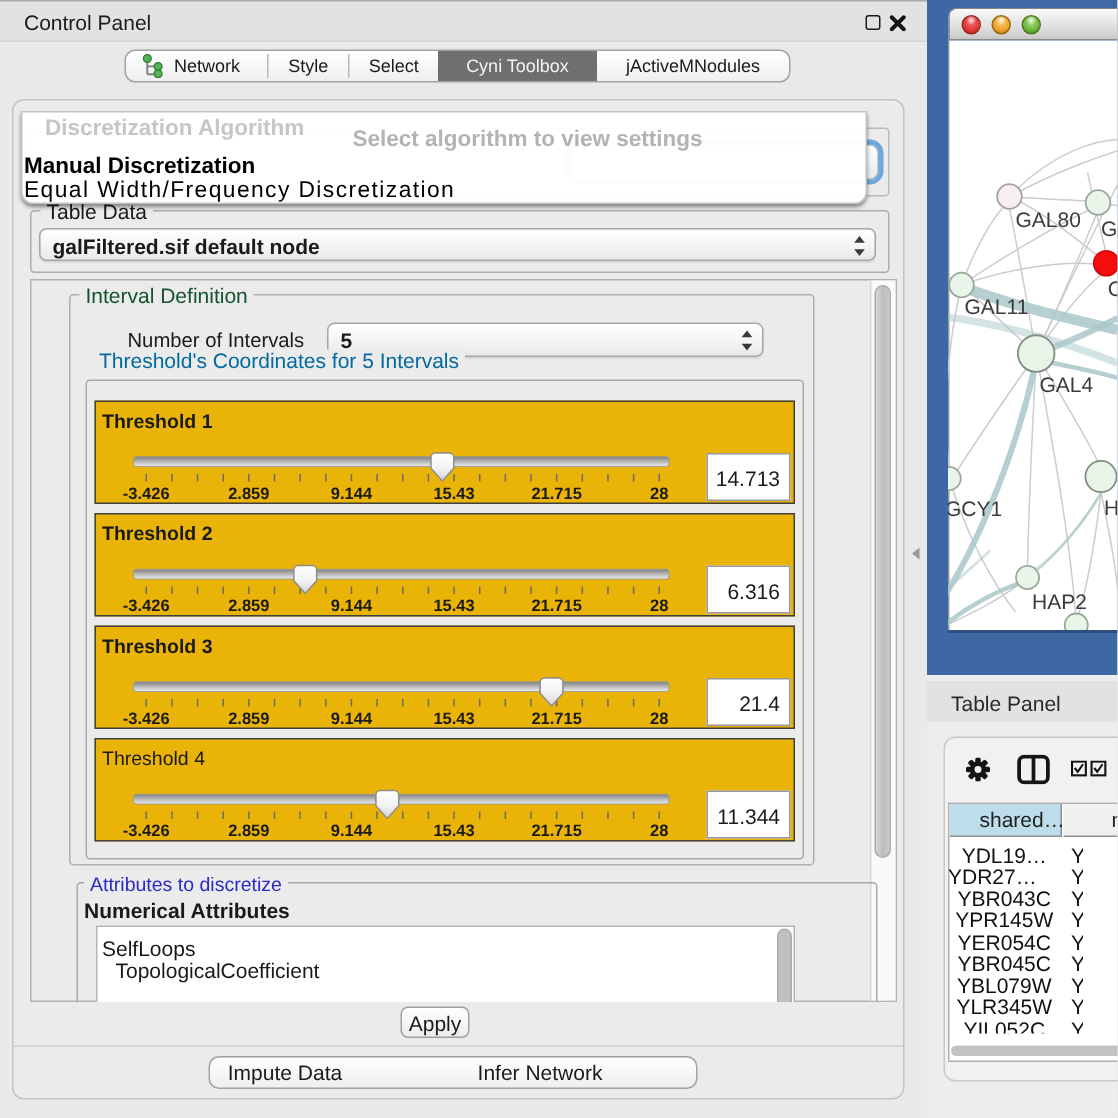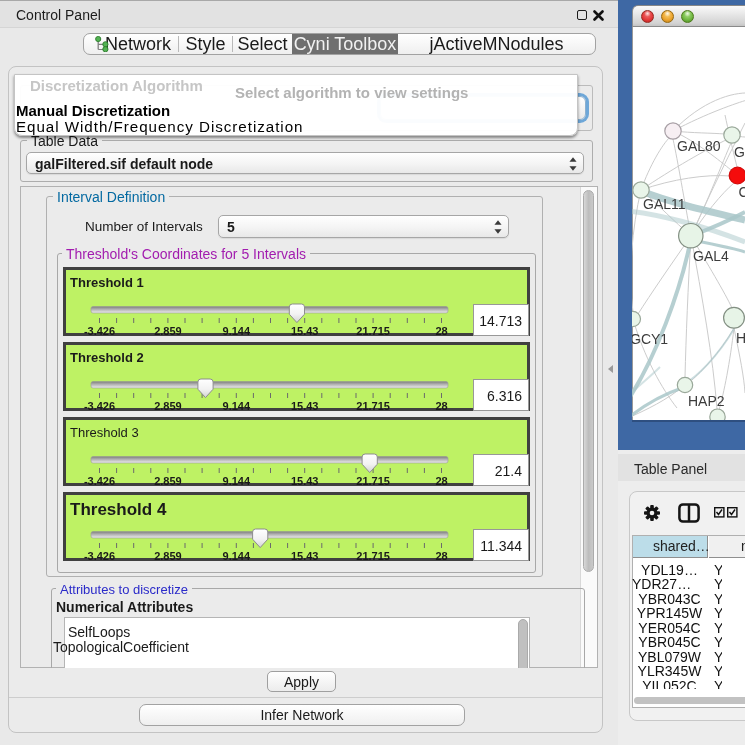--- a/index.html
+++ b/index.html
@@ -1,37 +1,37 @@
 <!DOCTYPE html>
 <html><head><meta charset="utf-8">
 <style>
 * { margin:0; padding:0; box-sizing:border-box; }
 html,body { width:745px; height:745px; }
 body { font-family:"Liberation Sans", sans-serif; background:#e9e9e9; position:relative; overflow:hidden; font-size:13px; color:#1a1a1a;}
 .abs { position:absolute; }
-.thpanel { position:absolute; border:3px solid #404040; background:#bef264; }
+.thpanel { position:absolute; border:1px solid #404040; background:#eab308; }
 .valbox { position:absolute; left:407px; top:34px; width:56px; height:32px; background:#fff; border:1px solid #989898; }
 .valbox span { position:absolute; right:6px; top:8px; font-size:14px; }
 .groupbox { position:absolute; border:1px solid #adadad; border-radius:3px; }
 .grouplab { position:absolute; background:#ebebeb; padding:0 4px; font-size:14px; line-height:14px; }
 .combo { position:absolute; border:1px solid #a6a6a6; border-radius:5px; background:linear-gradient(180deg,#ffffff 0%,#f4f4f4 55%,#e8e8e8 100%); box-shadow:0 1px 1px rgba(0,0,0,0.08); }
 .combo .txt { position:absolute; left:8px; top:2.5px; font-size:14px;font-weight:bold; }
 .stepper { position:absolute; right:6px; top:4px; width:8px; height:14px; }
 </style></head>
 <body>
 
 <div class="abs" style="left:0;top:0;width:618px;height:745px;background:#e9e9e9"></div>
 <div class="abs" style="left:0;top:0;width:618px;height:28px;background:#e2e2e2;border-top:1px solid #a8a8a8;border-bottom:1px solid #d5d5d5"></div>
 <div class="abs" style="left:16px;top:7px;font-size:14px;color:#1c1c1c">Control Panel</div>
 <div class="abs" style="left:577px;top:10px;width:10px;height:10px;border:1.6px solid #1c1c1c;border-radius:2px"></div>
 <svg class="abs" style="left:593px;top:10px" width="11" height="11" viewBox="0 0 11 11">
     <path d="M1.5 1.5 L9.5 9.5 M9.5 1.5 L1.5 9.5" stroke="#111" stroke-width="2.6" stroke-linecap="round"></path>
   </svg>
 
-<div class="abs" style="left:83px;top:33px;width:513px;height:22px;border:1px solid #a2a2a2;border-radius:7px;background:linear-gradient(180deg,#ffffff,#efefef);overflow:hidden;display:flex;font-size:18px">
+<div class="abs" style="left:83px;top:33px;width:444px;height:22px;border:1px solid #a2a2a2;border-radius:7px;background:linear-gradient(180deg,#ffffff,#efefef);overflow:hidden;display:flex;font-size:12px">
  <div style="width:94px;position:relative;text-align:center;line-height:21px;padding-left:14px">Network</div>
  <div style="width:1px;background:#b9b9b9;margin:2px 0"></div>
  <div style="width:53px;text-align:center;line-height:21px">Style</div>
  <div style="width:1px;background:#b9b9b9;margin:2px 0"></div>
  <div style="width:59px;text-align:center;line-height:21px">Select</div>
  <div style="width:106px;text-align:center;line-height:21px;background:#6f6f6f;color:#f2f2f2">Cyni Toolbox</div>
  <div style="flex:1;text-align:center;line-height:21px">jActiveMNodules</div>
 </div>
 <svg class="abs" style="left:95px;top:36px" width="15" height="16" viewBox="0 0 15 16">
 <path d="M3.2 3 V13.5" stroke="#808080" stroke-width="1.3" fill="none"></path>
@@ -60,32 +60,32 @@
       <path d="M4.5 0 L8.5 5 H0.5 Z" fill="#3a3a3a"></path>
       <path d="M4.5 15 L8.5 10 H0.5 Z" fill="#3a3a3a"></path>
     </svg>
 </div>
 
 <div class="abs" style="left:20px;top:186px;width:578px;height:482px;border:1px solid #b2b2b2"></div>
 <div class="abs" style="left:580px;top:187px;width:17px;height:480px;background:#fafafa;border-left:1px solid #d8d8d8"></div>
 <div class="abs" style="left:583px;top:190px;width:11px;height:382px;background:linear-gradient(90deg,#d8d8d8,#bdbdbd 50%,#c9c9c9);border:1px solid #ababab;border-radius:6px"></div>
 
 <div class="groupbox" style="left:46px;top:196px;width:497px;height:381px;border-color:#b0b0b0"></div>
-<div class="grouplab" style="left:53px;top:190px;color:#0369a1">Interval Definition</div>
+<div class="grouplab" style="left:53px;top:190px;color:#14532d">Interval Definition</div>
 <div class="abs" style="left:85px;top:219px;font-weight:normal;font-size:13.5px">Number of Intervals</div>
 <div class="combo" style="left:218px;top:215px;width:291px;height:23px">
  <span class="txt">5</span>
  <svg class="stepper" viewBox="0 0 9 15">
       <path d="M4.5 0 L8.5 5 H0.5 Z" fill="#3a3a3a"></path>
       <path d="M4.5 15 L8.5 10 H0.5 Z" fill="#3a3a3a"></path>
     </svg>
 </div>
 
 <div class="groupbox" style="left:57px;top:253px;width:479px;height:320px;border-color:#a8a8a8"></div>
-<div class="grouplab" style="left:62px;top:247px;color:#a21caf">Threshold's Coordinates for 5 Intervals</div>
+<div class="grouplab" style="left:62px;top:233px;color:#0369a1">Threshold's Coordinates for 5 Intervals</div>
 
 <div class="thpanel" style="left:63px;top:267px;width:467px;height:69px">
 <div style="position:absolute;left:4px;top:5px;font-weight:bold;font-size:13px">Threshold 1</div>
 <svg style="position:absolute;left:0;top:0" width="469" height="71" viewBox="0 0 469 71">
 <defs>
         <linearGradient id="tg1" x1="0" y1="0" x2="0" y2="1">
           <stop offset="0" stop-color="#7e7e7e"></stop>
           <stop offset="0.45" stop-color="#b3b3b3"></stop>
           <stop offset="1" stop-color="#ededed"></stop>
         </linearGradient>
@@ -172,21 +172,21 @@
       <text x="238.7" y="64.5" text-anchor="middle" font-family="Liberation Sans, sans-serif" font-size="11" font-weight="bold" fill="#1a1a1a">15.43</text>
       <text x="307.1" y="64.5" text-anchor="middle" font-family="Liberation Sans, sans-serif" font-size="11" font-weight="bold" fill="#1a1a1a">21.715</text>
       <text x="375.5" y="64.5" text-anchor="middle" font-family="Liberation Sans, sans-serif" font-size="11" font-weight="bold" fill="#1a1a1a">28</text>
 <path transform="translate(139.5,34)" d="M -7.6 3 a3 3 0 0 1 3 -3 h 9.2 a3 3 0 0 1 3 3 v 7.2 L 0 18.6 L -7.6 10.2 Z" fill="url(#thumbg)" stroke="#8d8d8d" stroke-width="1"></path>
 </svg>
 <div class="valbox">
       <span>6.316</span>
     </div>
 </div>
 <div class="thpanel" style="left:63px;top:417px;width:467px;height:69px">
-<div style="position:absolute;left:4px;top:5px;font-weight:normal;font-size:13px">Threshold 3</div>
+<div style="position:absolute;left:4px;top:5px;font-weight:bold;font-size:13px">Threshold 3</div>
 <svg style="position:absolute;left:0;top:0" width="469" height="71" viewBox="0 0 469 71">
 <defs>
         <linearGradient id="tg3" x1="0" y1="0" x2="0" y2="1">
           <stop offset="0" stop-color="#7e7e7e"></stop>
           <stop offset="0.45" stop-color="#b3b3b3"></stop>
           <stop offset="1" stop-color="#ededed"></stop>
         </linearGradient>
 <linearGradient id="thumbg" x1="0" y1="0" x2="0" y2="1">
           <stop offset="0" stop-color="#ffffff"></stop>
           <stop offset="0.55" stop-color="#f2f2f2"></stop>
@@ -221,21 +221,21 @@
       <text x="238.7" y="64.5" text-anchor="middle" font-family="Liberation Sans, sans-serif" font-size="11" font-weight="bold" fill="#1a1a1a">15.43</text>
       <text x="307.1" y="64.5" text-anchor="middle" font-family="Liberation Sans, sans-serif" font-size="11" font-weight="bold" fill="#1a1a1a">21.715</text>
       <text x="375.5" y="64.5" text-anchor="middle" font-family="Liberation Sans, sans-serif" font-size="11" font-weight="bold" fill="#1a1a1a">28</text>
 <path transform="translate(303.7,34)" d="M -7.6 3 a3 3 0 0 1 3 -3 h 9.2 a3 3 0 0 1 3 3 v 7.2 L 0 18.6 L -7.6 10.2 Z" fill="url(#thumbg)" stroke="#8d8d8d" stroke-width="1"></path>
 </svg>
 <div class="valbox">
       <span>21.4</span>
     </div>
 </div>
 <div class="thpanel" style="left:63px;top:492px;width:467px;height:69px">
-<div style="position:absolute;left:4px;top:5px;font-weight:bold;font-size:17px">Threshold 4</div>
+<div style="position:absolute;left:4px;top:5px;font-weight:normal;font-size:13px">Threshold 4</div>
 <svg style="position:absolute;left:0;top:0" width="469" height="71" viewBox="0 0 469 71">
 <defs>
         <linearGradient id="tg4" x1="0" y1="0" x2="0" y2="1">
           <stop offset="0" stop-color="#7e7e7e"></stop>
           <stop offset="0.45" stop-color="#b3b3b3"></stop>
           <stop offset="1" stop-color="#ededed"></stop>
         </linearGradient>
 <linearGradient id="thumbg" x1="0" y1="0" x2="0" y2="1">
           <stop offset="0" stop-color="#ffffff"></stop>
           <stop offset="0.55" stop-color="#f2f2f2"></stop>
@@ -276,29 +276,30 @@
       <span>11.344</span>
     </div>
 </div>
 
 <div class="abs" style="left:21px;top:580px;width:576px;height:88px;overflow:hidden">
  <div class="abs" style="left:30px;top:8px;width:534px;height:120px;border:1px solid #a8a8a8;border-radius:3px"></div>
  <div class="abs" style="left:35px;top:2px;background:#ebebeb;padding:0 4px;color:#2a2ac9">Attributes to discretize</div>
  <div class="abs" style="left:35px;top:19px;font-weight:bold;font-size:14px">Numerical Attributes</div>
  <div class="abs" style="left:43px;top:37px;width:466px;height:60px;background:#fff;border:1px solid #b5b5b5"></div>
  <div class="abs" style="left:47px;top:44px;font-size:14px">SelfLoops</div>
- <div class="abs" style="left:32px;top:58.5px;font-size:14px">TopologicalCoefficient</div>
+ <div class="abs" style="left:56px;top:58.5px;font-size:14px">TopologicalCoefficient</div>
  <div class="abs" style="left:497px;top:39px;width:10px;height:58px;background:#c0c0c0;border-radius:5px;border:1px solid #aaa"></div>
 </div>
 
-<div class="abs" style="left:267px;top:671px;width:69px;height:21px;border:1px solid #9f9f9f;border-radius:5px;background:linear-gradient(180deg,#ffffff,#ececec);text-align:center;line-height:20px;font-size:14px">Apply</div>
+<div class="abs" style="left:267px;top:671px;width:46px;height:21px;border:1px solid #9f9f9f;border-radius:5px;background:linear-gradient(180deg,#ffffff,#ececec);text-align:center;line-height:20px;font-size:14px">Apply</div>
 
 <div class="abs" style="left:9px;top:697px;width:593px;height:1px;background:#cdcdcd"></div>
 
 <div class="abs" style="left:139px;top:704px;width:326px;height:22px;border:1px solid #a2a2a2;border-radius:7px;background:linear-gradient(180deg,#ffffff,#efefef);overflow:hidden;display:flex;font-size:14px">
+ <div style="width:116px;text-align:center;line-height:21px;padding-right:16px">Impute Data</div>
  <div style="flex:1;text-align:center;line-height:21px">Infer Network</div>
 </div>
 
 <div class="abs" style="left:608px;top:365px;width:0;height:0;border-top:4px solid transparent;border-bottom:4px solid transparent;border-right:5px solid #9a9a9a"></div>
 
 <div class="abs" style="left:618px;top:0;width:127px;height:450px;background:#3e68a4"></div>
 <div class="abs" style="left:632px;top:420px;width:113px;height:2px;background:#2e4f80"></div>
 
 <div class="abs" style="left:632px;top:5px;width:113px;height:22px;background:linear-gradient(180deg,#fafafa,#d3d3d3 85%,#c5c5c5);border-bottom:1px solid #8a8a8a;border-left:1px solid #8f8f8f;border-top:1px solid #878787;border-radius:6px 0 0 0"></div>
 <div class="abs" style="left:641px;top:10px;width:13px;height:13px;border-radius:50%;background:radial-gradient(circle at 50% 22%,rgba(255,255,255,.8) 0%,rgba(255,255,255,0) 32%),radial-gradient(circle at 50% 35%,#f07070 0%,#e43b3b 55%,#b51d1d 100%);border:1px solid #952a22"></div>

